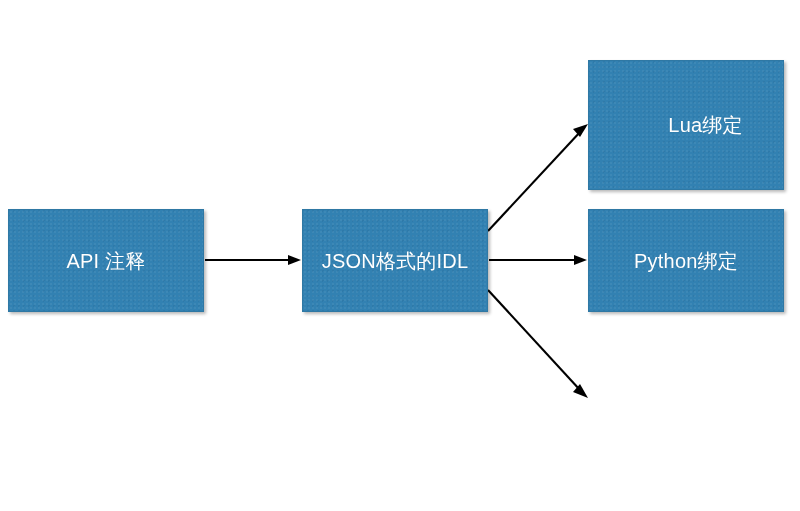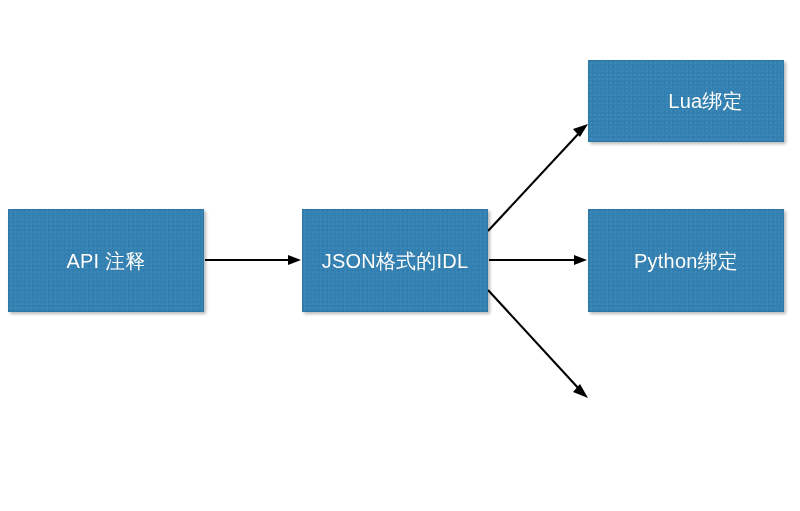--- a/index.html
+++ b/index.html
@@ -90,21 +90,21 @@
   </svg>
 
   <div class="node" style="left: 302px; top: 209px; width: 186px; height: 103px; background-color: rgb(50, 129, 178); border-color: rgb(47, 120, 164);">
     <span class="node-label" style="color: rgb(255, 255, 255);">JSON格式的IDL</span>
   </div>
 
   <div class="node" style="left: 8px; top: 209px; width: 196px; height: 103px; background-color: rgb(50, 129, 178); border-color: rgb(47, 120, 164);">
     <span class="node-label" style="color: rgb(255, 255, 255);">API 注释</span>
   </div>
 
-  <div class="node" style="left: 588px; top: 60px; width: 196px; height: 82px; background-color: rgb(50, 129, 178); border-color: rgb(47, 120, 164); padding-left: 39px;">
+  <div class="node" style="left: 588px; top: 60px; width: 196px; height: 130px; background-color: rgb(50, 129, 178); border-color: rgb(47, 120, 164); padding-left: 39px;">
     <span class="node-label" style="color: rgb(255, 255, 255);">Lua绑定</span>
   </div>
 
   <div class="node" style="left: 588px; top: 209px; width: 196px; height: 103px; background-color: rgb(50, 129, 178); border-color: rgb(47, 120, 164);">
     <span class="node-label" style="color: rgb(255, 255, 255);">Python绑定</span>
   </div>
 
 
 </div>
 

